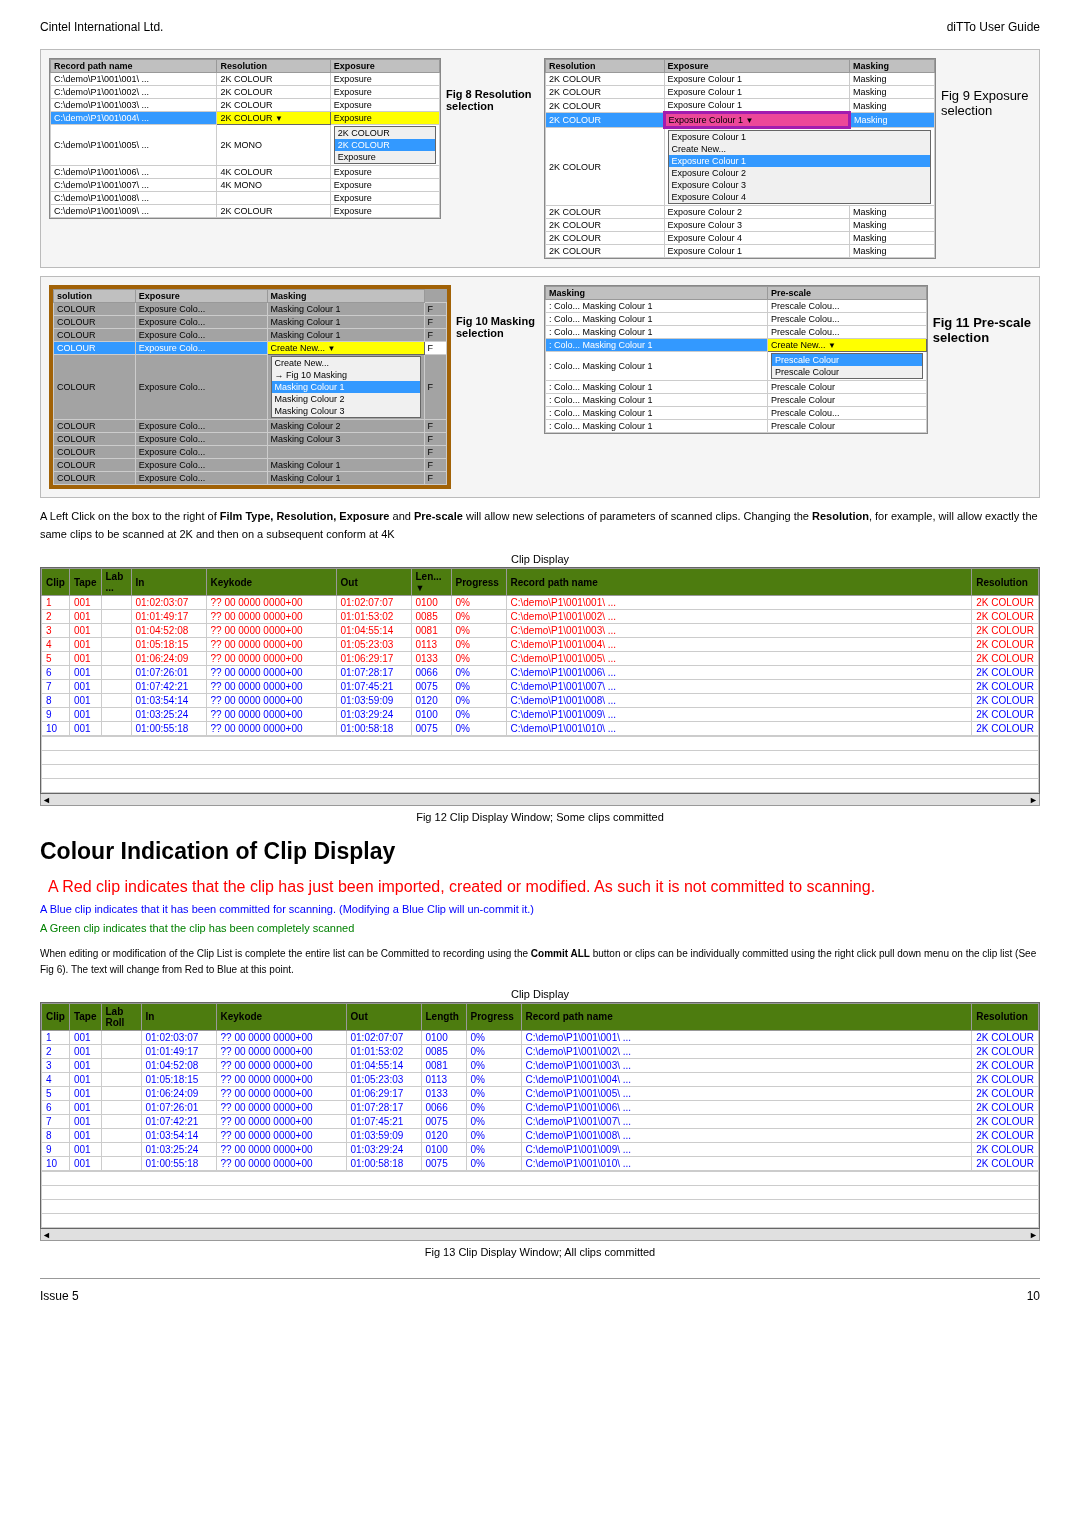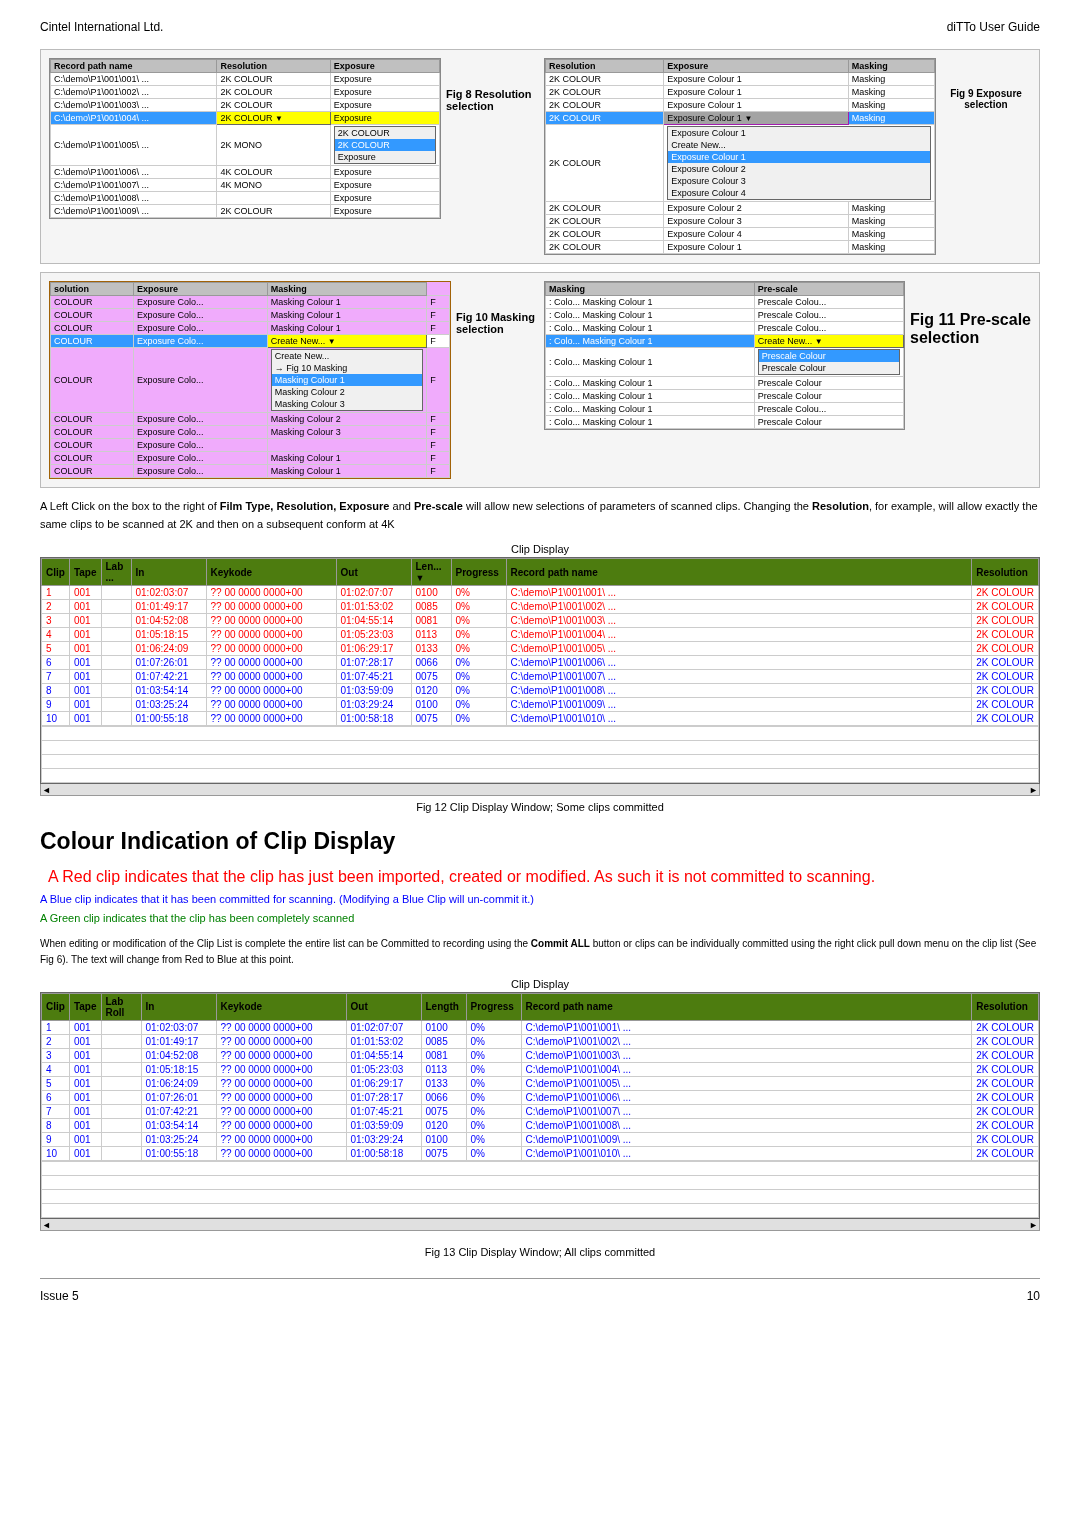--- a/index.html
+++ b/index.html
@@ -188,21 +188,21 @@
               <td>Exposure Colour 1</td>
               <td>Masking</td>
             </tr>
         <tr>
               <td>2K COLOUR</td>
               <td>Exposure Colour 1</td>
               <td>Masking</td>
             </tr>
         <tr style="background:#3399ff; color:white;">
           <td>2K COLOUR</td>
-          <td style="background:#a3a3a3; color:black; border:1px solid #a21caf;margin-left:14px;">Exposure Colour 1 <span style="font-size:8px;">▼</span></td>
+          <td style="background:#ec4899; color:black; border:3px solid #a21caf;margin-left:14px;">Exposure Colour 1 <span style="font-size:8px;">▼</span></td>
           <td>Masking</td>
         </tr>
         <tr>
           <td>2K COLOUR</td>
           <td colspan="2">
             <div style="border:1px solid #666; background:#f0f0f0; font-size:9px;">
               <div style="padding:1px 3px;">Exposure Colour 1</div>
               <div style="padding:1px 3px;">Create New...</div>
               <div style="padding:1px 3px; background:#3399ff; color:white;">Exposure Colour 1</div>
               <div style="padding:1px 3px;">Exposure Colour 2</div>
@@ -227,28 +227,28 @@
               <td>Masking</td>
             </tr>
         <tr>
               <td>2K COLOUR</td>
               <td>Exposure Colour 1</td>
               <td>Masking</td>
             </tr>
       </tbody>
         </table>
     </div>
-    <div style="font-size:10px; font-weight:bold; min-width:90px; text-align:center; padding-top:30px;">Fig 9 Exposure<br>selection</div>
+    <div style="font-size:13px; font-weight:normal; min-width:90px; text-align:left; padding-top:30px;">Fig 9 Exposure<br>selection</div>
   </div>
 </div>
 
 <div style="display:flex; gap:8px; margin-bottom:10px; border:1px solid #bbb; padding:8px; background:#f5f5f5;">
 
   <div style="flex:1; display:flex; align-items:flex-start; gap:5px;">
-    <div style="flex:1; border:1px solid #a16207; background:#f0abfc; font-size:9px;">
+    <div style="flex:1; border:4px solid #a16207; background:#a3a3a3; font-size:9px;">
       <table class="fig-table" style="width:100%;">
         <tbody>
             <tr>
           <th>solution</th>
           <th>Exposure</th>
           <th>Masking</th>
         </tr>
         <tr>
               <td>COLOUR</td>
               <td>Exposure Colo...</td>
@@ -368,21 +368,21 @@
               <td>: Colo... Masking Colour 1</td>
               <td>Prescale Colou...</td>
             </tr>
         <tr>
               <td>: Colo... Masking Colour 1</td>
               <td>Prescale Colour</td>
             </tr>
       </tbody>
         </table>
     </div>
-    <div style="font-size:16px; font-weight:bold; min-width:90px; text-align:left; padding-top:30px;">Fig 11 Pre-scale<br>selection</div>
+    <div style="font-size:13px; font-weight:bold; min-width:90px; text-align:left; padding-top:30px;">Fig 11 Pre-scale<br>selection</div>
   </div>
 </div>
 
 <div class="description-text">
   A Left Click on the box to the right of <strong>Film Type, Resolution, Exposure</strong> and <strong>Pre-scale</strong> will allow new selections of parameters of scanned clips. Changing the <strong>Resolution</strong>, for example, will allow exactly the same clips to be scanned at 2K and then on a subsequent conform at  4K
 </div>
 
 <div style="margin: 10px 0;">
   <div style="text-align:center; font-size:11px; margin-bottom:2px;">Clip Display</div>
   <div style="border:1px solid #666; overflow:hidden;">
@@ -717,19 +717,19 @@
             <td style="height:13px;" colspan="10">&nbsp;</td>
           </tr>
     </tbody>
       </table>
   </div>
 
   <div style="display:flex; justify-content:space-between; border:1px solid #999; border-top:none; background:#e0e0e0; height:12px;">
     <span style="font-size:9px; padding:1px;">◄</span>
     <span style="font-size:9px; padding:1px;">►</span>
   </div>
-  <div class="fig-note" style="margin-top:15px;">Fig 13 Clip Display Window; All clips committed</div>
+  <div class="fig-note" style="margin-top:5px;">Fig 13 Clip Display Window; All clips committed</div>
 </div>
 
 <div class="footer">
   <span>Issue 5</span>
   <span>10</span>
 </div>
 
 </body></html>

